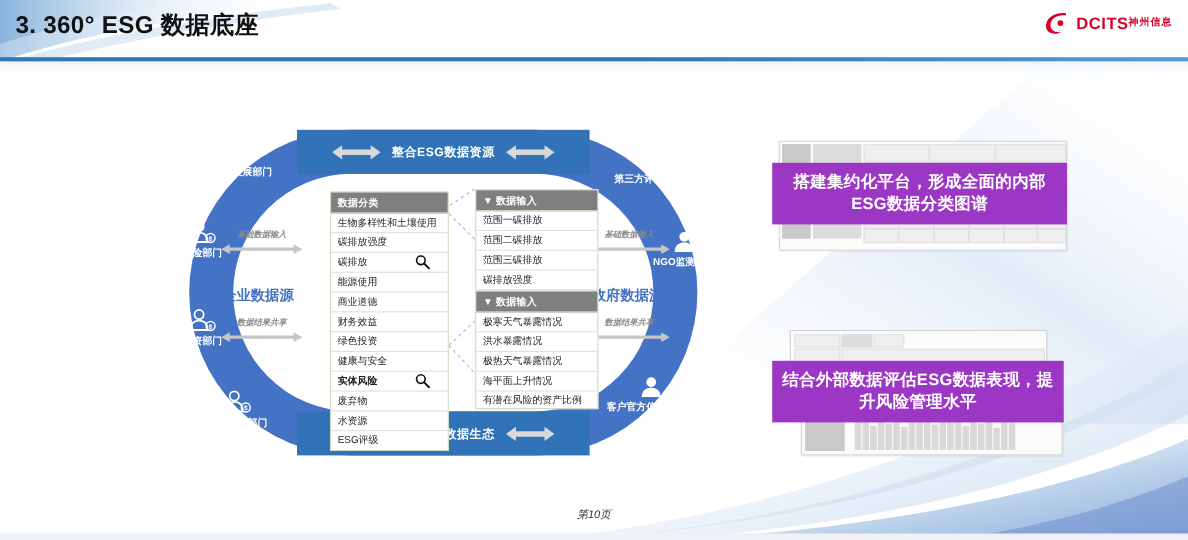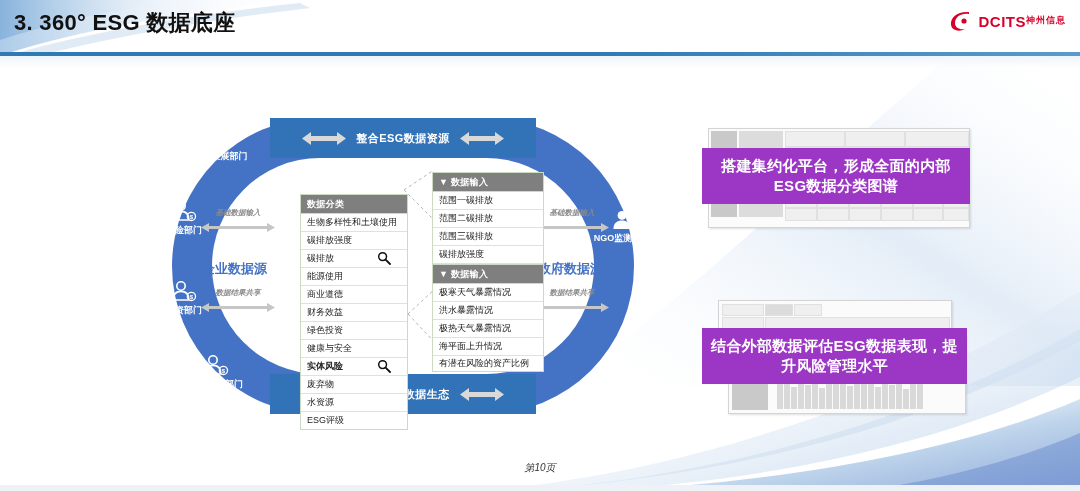--- a/index.html
+++ b/index.html
@@ -77,21 +77,21 @@
     padding:2.5px 6px;border-bottom:1px solid #c9dcc2;letter-spacing:.3px;
   }
   .tbl .td{
     font-size:9px;color:#222222;padding:2px 6px;border-bottom:1px solid #d8e6d2;
     white-space:nowrap;position:relative;
   }
   .tbl .td:last-child{border-bottom:none;}
   .tbl .td.wrap{white-space:normal;line-height:1.2;}
   .tbl .td.bold{font-weight:bold;}
   .tbl .td .mag{position:absolute;right:16px;top:1px;}
-  #tbl-class{left:132px;top:62px;width:106px;margin-top:20px;}
+  #tbl-class{left:132px;top:62px;width:106px;}
   #tbl-in1{left:264px;top:60px;width:110px;}
   #tbl-in2{left:264px;top:152px;width:110px;}
   .dash-link{position:absolute;left:120px;top:50px;width:240px;height:250px;pointer-events:none;}
   
   .callout{position:absolute;}
   .doc-stack{position:absolute;}
   .doc{
     position:absolute;background:#fbfbfb;border:1px solid #d4d4d4;overflow:hidden;
     box-shadow:1px 1px 2px rgba(0,0,0,.12);
   }
@@ -263,28 +263,46 @@
       <svg width="26" height="22" viewBox="0 0 26 22">
         <circle cx="10" cy="6" r="4.2" fill="none" stroke="#ffffff" stroke-width="1.6"></circle>
         <path d="M2.2,20 C2.2,13.6 6,11.4 10,11.4 C14,11.4 17.8,13.6 17.8,20 Z" fill="none" stroke="#ffffff" stroke-width="1.6"></path>
         <circle cx="20.4" cy="16.4" r="4.1" fill="none" stroke="#ffffff" stroke-width="1.3"></circle>
         <text x="20.4" y="19" font-size="6" fill="#ffffff" text-anchor="middle" font-family="Liberation Sans, sans-serif">$</text>
       </svg>
     </span>
     <span>公共事务部门</span>
   </div>
 
-  <div class="node" style="left:418px;top:98px;">
+  <div class="node" style="left:386px;top:22px;">
     <span class="pic">
       <svg width="22" height="20" viewBox="0 0 22 20">
         <circle cx="11" cy="5.4" r="4.4" fill="#ffffff"></circle>
         <path d="M2.4,19 C2.4,12.6 6.6,10.4 11,10.4 C15.4,10.4 19.6,12.6 19.6,19 Z" fill="#ffffff"></path>
       </svg>
     </span>
+    <span>第三方评级机构</span>
+  </div>
+  <div class="node" style="left:418px;top:98px;">
+    <span class="pic">
+      <svg width="22" height="20" viewBox="0 0 22 20">
+        <circle cx="11" cy="5.4" r="4.4" fill="#ffffff"></circle>
+        <path d="M2.4,19 C2.4,12.6 6.6,10.4 11,10.4 C15.4,10.4 19.6,12.6 19.6,19 Z" fill="#ffffff"></path>
+      </svg>
+    </span>
     <span>NGO监测数据</span>
+  </div>
+  <div class="node" style="left:382px;top:230px;width:84px;">
+    <span class="pic">
+      <svg width="22" height="20" viewBox="0 0 22 20">
+        <circle cx="11" cy="5.4" r="4.4" fill="#ffffff"></circle>
+        <path d="M2.4,19 C2.4,12.6 6.6,10.4 11,10.4 C15.4,10.4 19.6,12.6 19.6,19 Z" fill="#ffffff"></path>
+      </svg>
+    </span>
+    <span>客户官方信息披露及估测</span>
   </div>
 
   <div class="flow-group" style="left:22px;top:96px;">
     <div class="flow-cap">基础数据输入</div>
     <div class="gray-arrow">
       <svg width="74" height="11" viewBox="0 0 74 11">
         <path d="M0,5.5 L8,1 L8,4 L66,4 L66,1 L74,5.5 L66,10 L66,7 L8,7 L8,10 Z" fill="#c6c6c6"></path>
       </svg>
     </div>
   </div>

